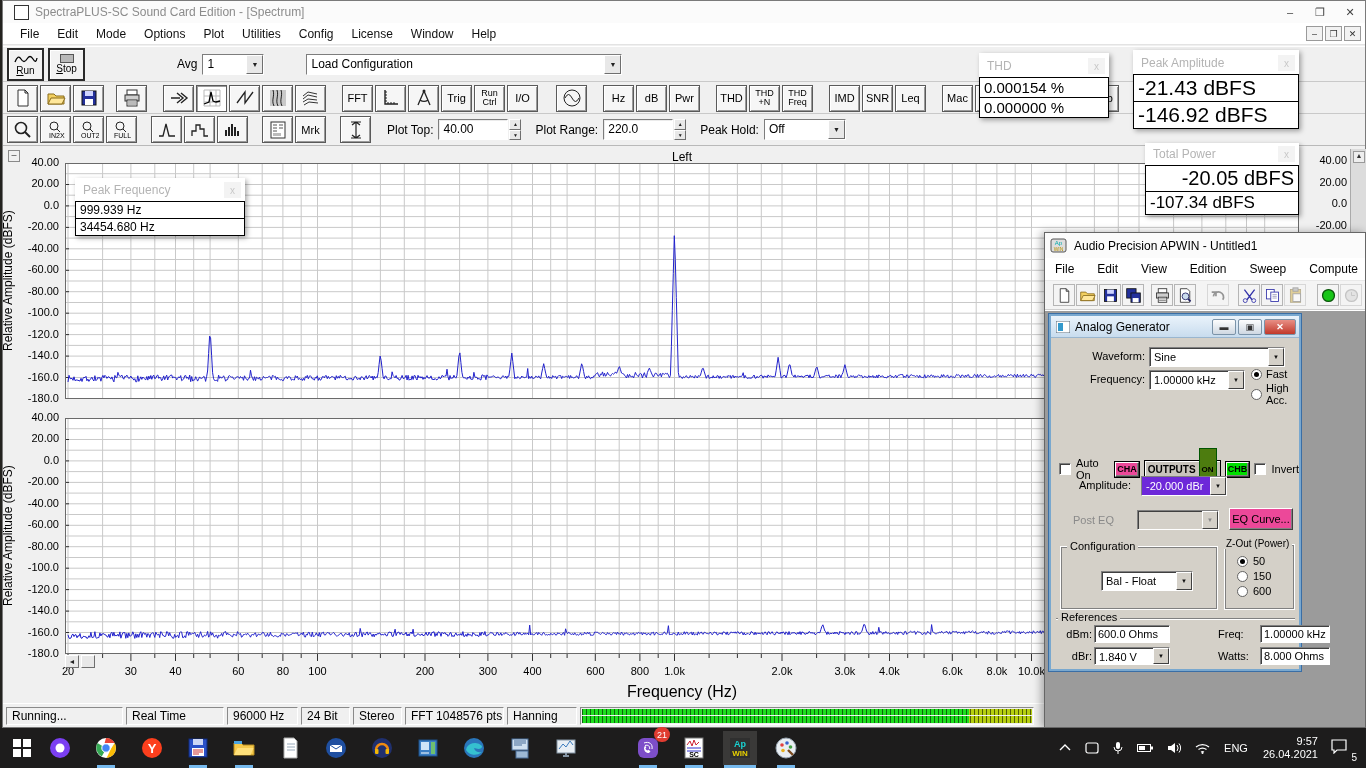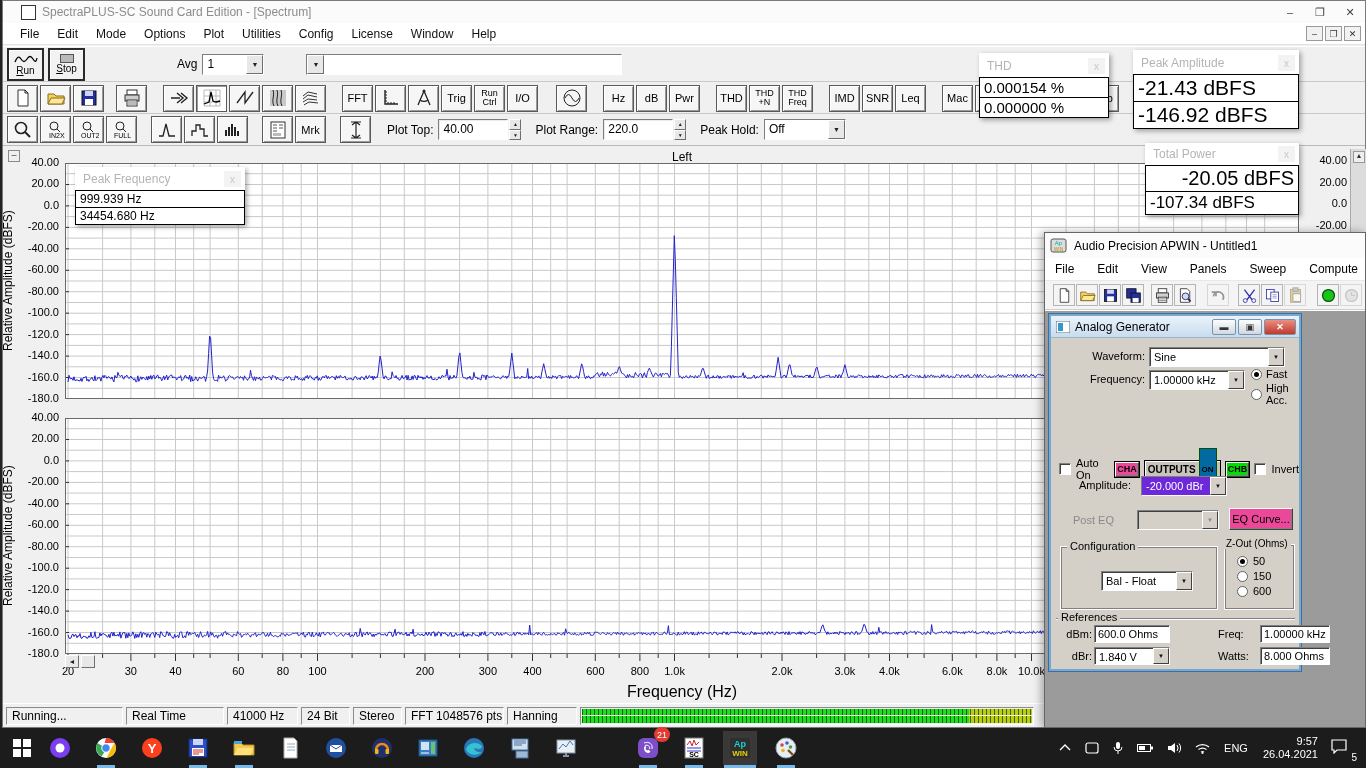--- a/index.html
+++ b/index.html
@@ -4,21 +4,21 @@
 <style>
   * { margin:0; padding:0; box-sizing:border-box; }
   html,body { width:1366px; height:768px; overflow:hidden; background:#23221f;
     font-family:"Liberation Sans", sans-serif; -webkit-font-smoothing:none; }
   #screen { position:relative; width:1366px; height:768px; overflow:hidden; }
 
   
   #spectra { position:absolute; left:2px; top:0; width:1364px; height:728px;
     background:#f0f0f0; border:1px solid #7a7a7a; }
   #sp-titlebar { position:absolute; left:0; top:0; right:0; height:22px; background:#fbfbfb;
-    display:flex; align-items:center; padding-left:18px; }
+    display:flex; align-items:center; padding-left:11px; }
   #sp-title { color:#8c8c8c; font-size:12px; margin-left:6px; }
   .sp-appicon { width:15px; height:15px; background:#fff; border:1px solid #333; position:relative; }
   .sp-appicon:before { content:""; position:absolute; inset:1px;
     background:linear-gradient(#fff 0 0), repeating-linear-gradient(90deg,#c33 0 2px,transparent 2px 4px),
     repeating-linear-gradient(0deg,#33c 0 2px,transparent 2px 4px); opacity:.8; }
   .win-controls { position:absolute; right:0; top:0; height:22px; display:flex; }
   .win-controls .wc { width:30px; height:22px; display:flex; align-items:center; justify-content:center;
     color:#444; font-size:11px; }
   #sp-menubar { position:absolute; left:0; top:22px; right:0; height:22px; background:#fff;
     display:flex; align-items:center; padding-left:8px; border-bottom:1px solid #e3e3e3; }
@@ -209,20 +209,21 @@
       <div class="bigbtn">
         <span style="width:14px;height:9px;background:#b9b9b9;border:1px solid #555;"></span>
         <span><u>S</u>top</span>
       </div>
       <span class="field-label" style="margin-left:88px;">Avg</span>
       <div class="combo" style="width:62px;">
         <span class="val">1</span>
           <span class="arrow">▼</span>
       </div>
       <div class="combo" style="width:316px;margin-left:42px;">
+        <span class="val">Load Configuration</span>
           <span class="arrow">▼</span>
       </div>
     </div>
 
     <div id="tb2" class="toolbar" style="padding-left:4px;">
         <div class="tbtn">
           <svg width="20" height="20" viewBox="0 0 20 20">
             <path d="M5 2 h7 l3 3 v13 h-10 z" fill="#fff" stroke="#333"></path>
             <path d="M12 2 v3 h3" stroke="#222" fill="none"></path>
           </svg>
@@ -703,21 +704,21 @@
           <div class="ytick" style="left: 4px; top: 457.091px;">-140.0</div>
           <div class="ytick" style="left: 4px; top: 478.545px;">-160.0</div>
           <div class="ytick" style="left: 4px; top: 500px;">-180.0</div>
         </div>
     </div>
 
     <div id="statusbar">
       <span id="status-cells" style="display:flex;">
           <span class="scell" style="width: 117px;">Running...</span>
           <span class="scell" style="width: 98px;">Real Time</span>
-          <span class="scell" style="width: 71px;">41000 Hz</span>
+          <span class="scell" style="width: 71px;">96000 Hz</span>
           <span class="scell" style="width: 49px;">24 Bit</span>
           <span class="scell" style="width: 49px;">Stereo</span>
           <span class="scell" style="width: 99px;">FFT 1048576 pts</span>
           <span class="scell" style="width: 70px;">Hanning</span>
         </span>
       <div id="meter">
         <div class="mrow"></div>
         <div class="mrow"></div>
       </div>
     </div>
@@ -743,21 +744,21 @@
 
   <div class="fpanel" style="left:1145px;top:143px;width:154px;">
     <div class="fp-title" style="padding-top:3px;">
         <span>Total Power</span>
       <span class="fp-x">x</span>
       </div>
     <div class="fp-row" style="font-size:20px;text-align:right;">-20.05 dBFS</div>
     <div class="fp-row" style="font-size:17px;">-107.34 dBFS</div>
   </div>
 
-  <div class="fpanel" style="left:75px;top:167px;width:170px;">
+  <div class="fpanel" style="left:75px;top:178px;width:170px;">
     <div class="fp-title" style="padding-top:4px;">
         <span>Peak Frequency</span>
       <span class="fp-x">x</span>
       </div>
     <div class="fp-row" style="font-size:12px;">999.939 Hz</div>
     <div class="fp-row" style="font-size:12px;">34454.680 Hz</div>
   </div>
 
   <div id="apwin">
     <div id="ap-titlebar">
@@ -765,21 +766,21 @@
         <rect x="1" y="1" width="15" height="13" rx="2" fill="#ddd" stroke="#555"></rect>
         <text x="8.5" y="7" font-size="6" fill="#0aa" text-anchor="middle" font-family="Liberation Sans">Ap</text>
         <text x="8.5" y="13" font-size="5" fill="#b89000" text-anchor="middle" font-family="Liberation Sans">WIN</text>
       </svg>
       <span class="t">Audio Precision APWIN - Untitled1</span>
     </div>
     <div id="ap-menubar">
         <span class="mi">File</span>
         <span class="mi">Edit</span>
         <span class="mi">View</span>
-        <span class="mi">Panels</span>
+        <span class="mi">Edition</span>
         <span class="mi">Sweep</span>
         <span class="mi">Compute</span>
       </div>
     <div id="ap-toolbar">
         <div class="ap-tbtn">
           <svg width="17" height="17" viewBox="0 0 20 20">
             <path d="M5 2 h7 l3 3 v13 h-10 z" fill="#fff" stroke="#333"></path>
             <path d="M12 2 v3 h3" stroke="#222" fill="none"></path>
           </svg>
         </div>
@@ -895,21 +896,21 @@
             <span class="glabel">High Acc.</span>
         </div>
 
         <div style="position:absolute;left:8px;top:141px;display:flex;align-items:center;gap:5px;">
           <span class="chk"></span>
           <span class="glabel">Auto On</span>
           <span class="gbtn" style="width:28px;height:15px;font-size:9px;font-weight:bold;outline:1px solid #000;">CHA</span>
           <span style="display:flex;align-items:center;height:18px;border:1px solid #000;background:#c8c4bc;
                 box-shadow:inset 1px 1px 0 #fff;padding:0 3px;gap:3px;">
             <span class="glabel" style="font-size:10px;font-weight:bold;">OUTPUTS</span>
-            <span style="background:#0369a1;border:1px solid #005500;font-size:8px;font-weight:bold;padding:16px 2px;">ON</span>
+            <span style="background:#4d7c0f;border:1px solid #005500;font-size:8px;font-weight:bold;padding:16px 2px;">ON</span>
           </span>
           <span class="gbtn" style="width:28px;height:15px;font-size:9px;font-weight:bold;background:#00e000;outline:1px solid #000;">CHB</span>
           <span class="chk"></span>
           <span class="glabel">Invert</span>
         </div>
 
         <div style="position:absolute;left:28px;top:163px;width:58px;" class="glabel">Amplitude:</div>
         <div class="gcombo sel" style="position:absolute;left:90px;top:160px;width:86px;">
           <span class="val">-20.000  dBr</span>
             <span class="arrow">▼</span>
@@ -924,21 +925,21 @@
 
         <div class="groupbox" style="left:9px;top:230px;width:158px;height:64px;">
           <span class="cap">Configuration</span>
           <div class="gcombo" style="position:absolute;left:40px;top:24px;width:92px;">
             <span class="val">Bal - Float</span>
               <span class="arrow">▼</span>
           </div>
         </div>
 
         <div class="groupbox" style="left:173px;top:228px;width:71px;height:66px;">
-          <span class="cap" style="left:-2px;font-size:10px;">Z-Out (Ohms)</span>
+          <span class="cap" style="left:-2px;font-size:10px;">Z-Out (Power)</span>
           <div id="zout-options" style="position:absolute;left:12px;top:10px;">
               <div style="display: flex; align-items: center; gap: 5px; margin-bottom: 3px;">
                 <span class="radio sel"></span>
                 <span class="glabel">50</span>
               </div>
               <div style="display: flex; align-items: center; gap: 5px; margin-bottom: 3px;">
                 <span class="radio"></span>
                 <span class="glabel">150</span>
               </div>
               <div style="display: flex; align-items: center; gap: 5px; margin-bottom: 3px;">

